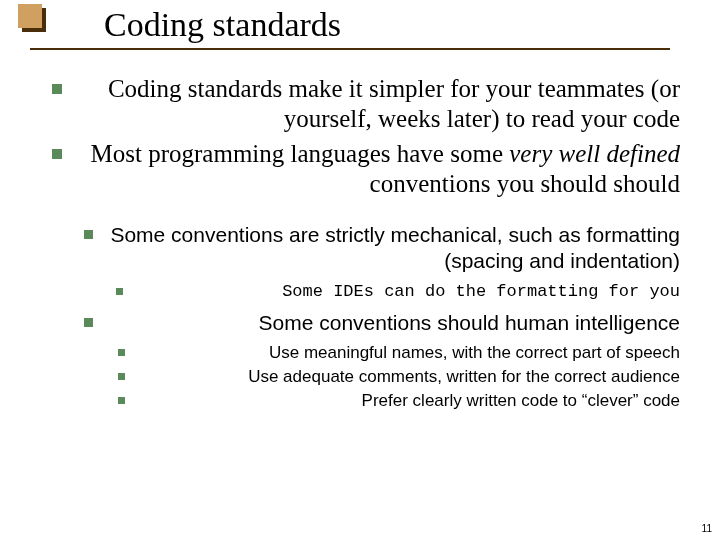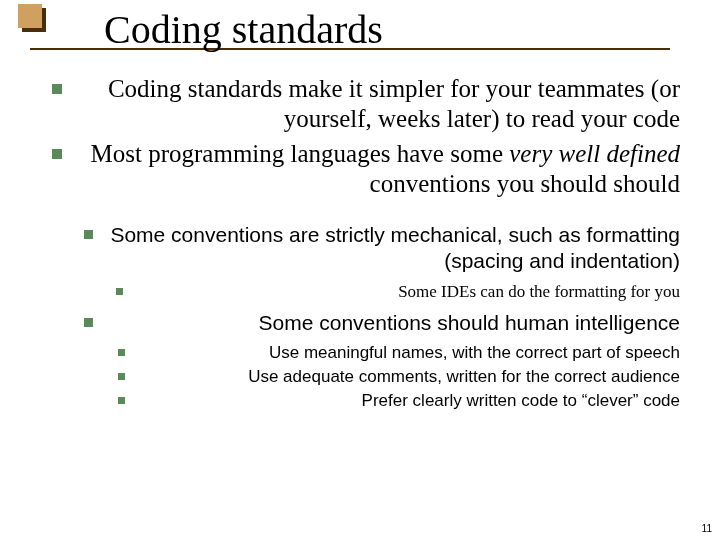--- a/index.html
+++ b/index.html
@@ -30,21 +30,21 @@
   }
   .title-underline {
     position: absolute;
     top: 48px;
     left: 30px;
     right: 50px;
     height: 2px;
     background: #4a2e0a;
   }
   .title-text {
-    font-size: 40px;
+    font-size: 34px;
     font-family: "Times New Roman", Times, serif;
     position: absolute;
     left: 104px;
     top: 6px;
     white-space: nowrap;
   }
   
   .body-area {
     position: absolute;
     top: 74px;
@@ -91,21 +91,21 @@
   .lvl2 > li > .bullet {
     width: 9px;
     height: 9px;
     top: 8px;
   }
   .lvl3 {
     margin-top: 8px;
     margin-left: 6px;
   }
   .lvl3 > li {
-    font-family: Liberation Serif, serif;
+    font-family: Liberation Mono, monospace;
     font-size: 17px;
     line-height: 1.25;
     padding-left: 22px;
     margin-bottom: 4px;
   }
   .lvl3 > li > .bullet {
     width: 7px;
     height: 7px;
     top: 7px;
   }

